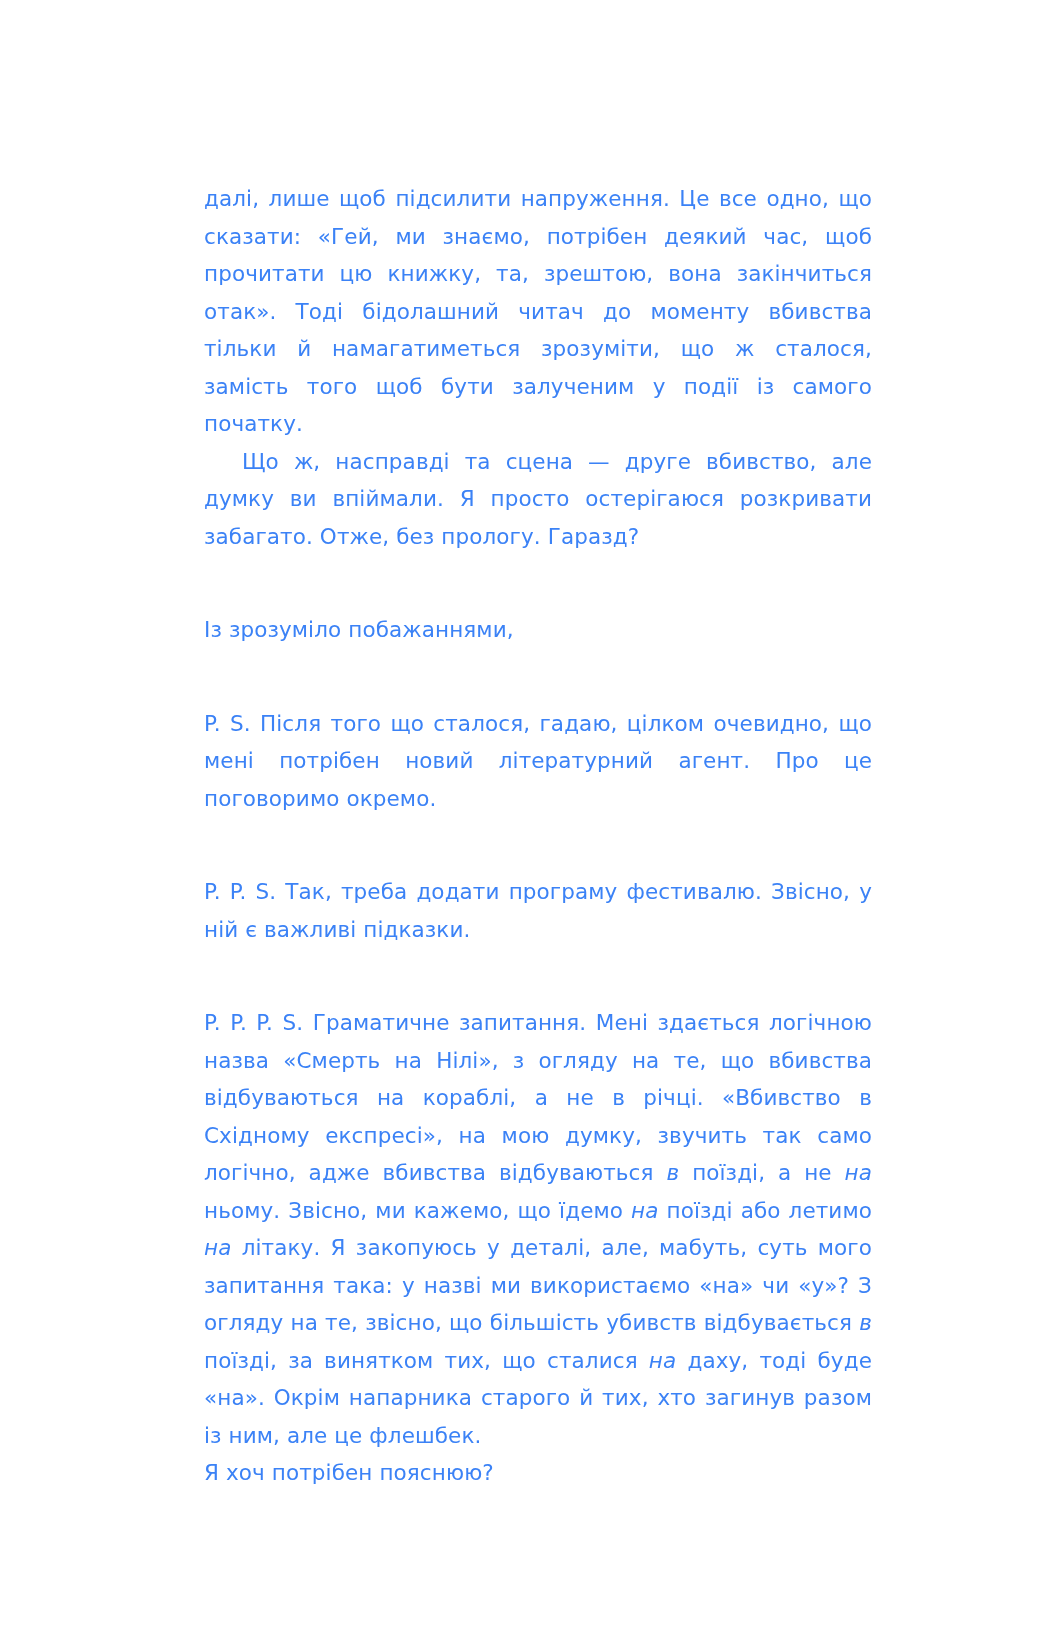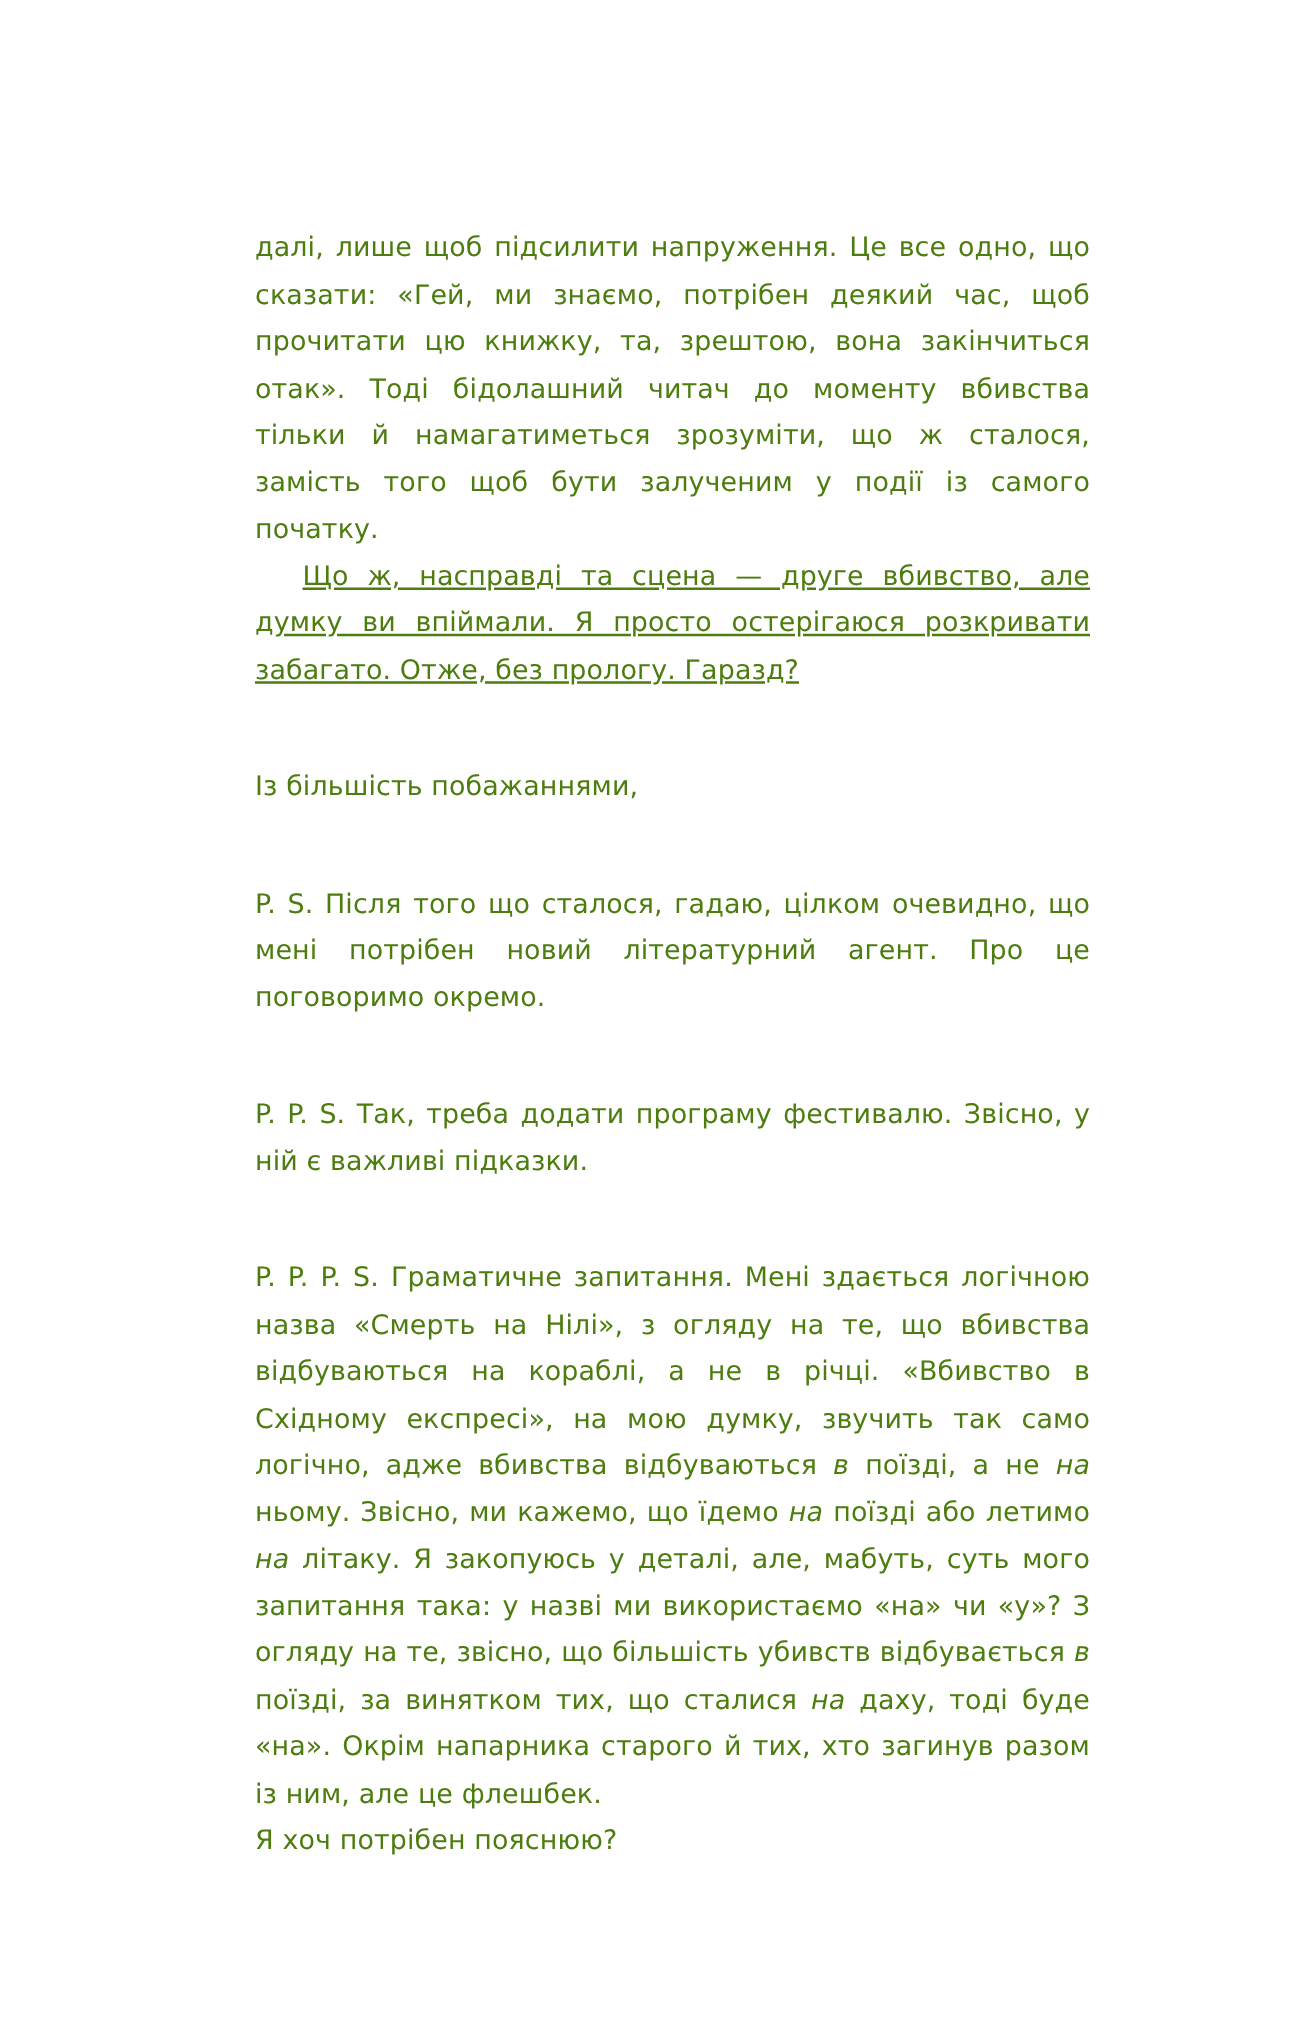--- a/index.html
+++ b/index.html
@@ -18,28 +18,27 @@
     width: 1040px;
     height: 1630px;
     box-sizing: border-box;
     padding: 180px 168px 0 204px;
   }
   .text-block {
     font-size: 21.5px;
     line-height: 37.5px;
     letter-spacing: 0.1px;
     text-align: justify;
-    color: #4d7c0f;
+    color: #3b82f6;
   }
   p {
     margin: 0;
   }
   p.indent {
     text-indent: 38px;
-    text-decoration: underline;
   }
   p.gap-block {
     margin-top: 56px;
   }
   p.no-justify {
     text-align: left;
   }
   .ps-label {
   }
   em {
@@ -49,21 +48,21 @@
 </head>
 <body>
 
 <div class="page">
   <div class="text-block">
 
     <p class="no-justify-off">далі, лише щоб підсилити напруження. Це все одно, що сказати: «Гей, ми знаємо, потрібен деякий час, щоб прочитати цю книжку, та, зрештою, вона закінчиться отак». Тоді бідолашний читач до моменту вбивства тільки й намагатиметься зрозуміти, що ж сталося, замість того щоб бути залученим у події із самого початку.</p>
 
     <p class="indent">Що ж, насправді та сцена — друге вбивство, але думку ви впіймали. Я просто остерігаюся розкривати забагато. Отже, без прологу. Гаразд?</p>
 
-    <p class="gap-block no-justify">Із більшість побажаннями,</p>
+    <p class="gap-block no-justify">Із зрозуміло побажаннями,</p>
 
     <p class="gap-block"><span class="ps-label">P. S.</span> <span>Після того що сталося, гадаю, цілком очевидно, що мені потрібен новий літературний агент. Про це поговоримо окремо.</span></p>
 
     <p class="gap-block"><span class="ps-label">P. P. S.</span> <span>Так, треба додати програму фестивалю. Звісно, у ній є важливі підказки.</span></p>
 
     <p class="gap-block"><span class="ps-label">P. P. P. S.</span><span id="ps3-body"><span> Граматичне запитання. Мені здається логічною назва «Смерть на Нілі», з огляду на те, що вбивства відбуваються на кораблі, а не в річці. «Вбивство в Східному експресі», на мою думку, звучить так само логічно, адже вбивства відбуваються </span><em>в</em><span> поїзді, а не </span><em>на</em><span> ньому. Звісно, ми кажемо, що їдемо </span><em>на</em><span> поїзді або летимо </span><em>на</em><span> літаку. Я закопуюсь у деталі, але, мабуть, суть мого запитання така: у назві ми використаємо «на» чи «у»? З огляду на те, звісно, що більшість убивств відбувається </span><em>в</em><span> поїзді, за винятком тих, що сталися </span><em>на</em><span> даху, тоді буде «на». Окрім напарника старого й тих, хто загинув разом із ним, але це флешбек.</span></span></p>
 
     <p class="no-justify">Я хоч потрібен пояснюю?</p>
 
   </div>

